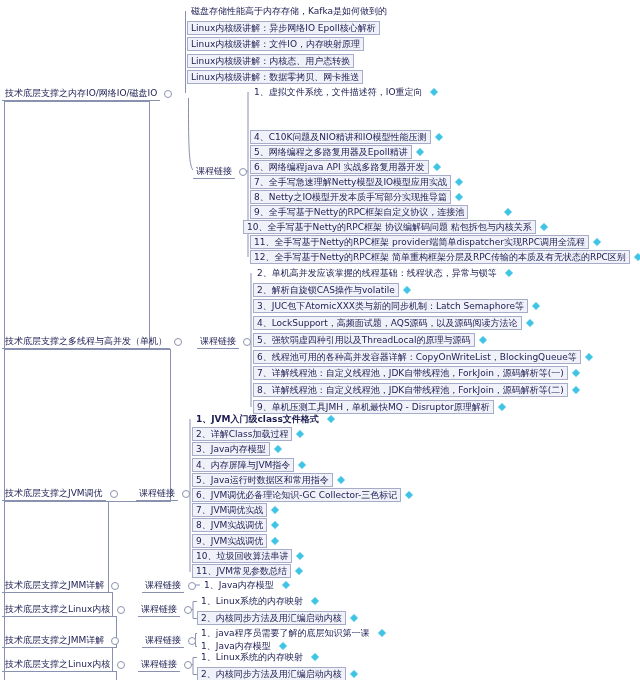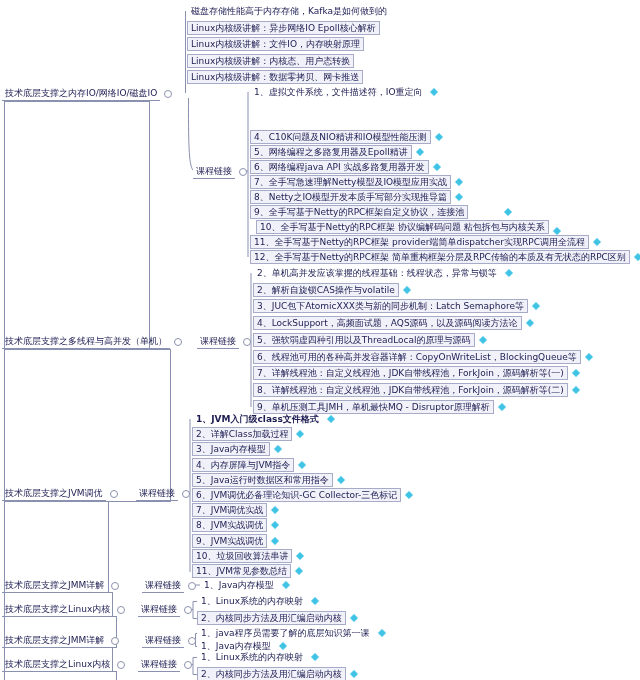--- a/index.html
+++ b/index.html
@@ -85,21 +85,21 @@
       <span class="diamond"></span>
     </div>
     <div class="row" style="left: 250px; top: 190px;">
       <span class="nbox">8、Netty之IO模型开发本质手写部分实现推导篇</span>
       <span class="diamond"></span>
     </div>
     <div class="row" style="left: 250px; top: 205px; gap: 36px;">
       <span class="nbox">9、全手写基于Netty的RPC框架自定义协议，连接池</span>
       <span class="diamond"></span>
     </div>
-    <div class="row" style="left: 256px; top: 220px; align-items: flex-end;">
+    <div class="row" style="left: 243px; top: 220px;">
       <span class="nbox">10、全手写基于Netty的RPC框架 协议编解码问题 粘包拆包与内核关系</span>
       <span class="diamond"></span>
     </div>
     <div class="row" style="left: 250px; top: 235px;">
       <span class="nbox">11、全手写基于Netty的RPC框架 provider端简单dispatcher实现RPC调用全流程</span>
       <span class="diamond"></span>
     </div>
     <div class="row" style="left: 250px; top: 250px;">
       <span class="nbox">12、全手写基于Netty的RPC框架 简单重构框架分层及RPC传输的本质及有无状态的RPC区别</span>
       <span class="diamond"></span>

